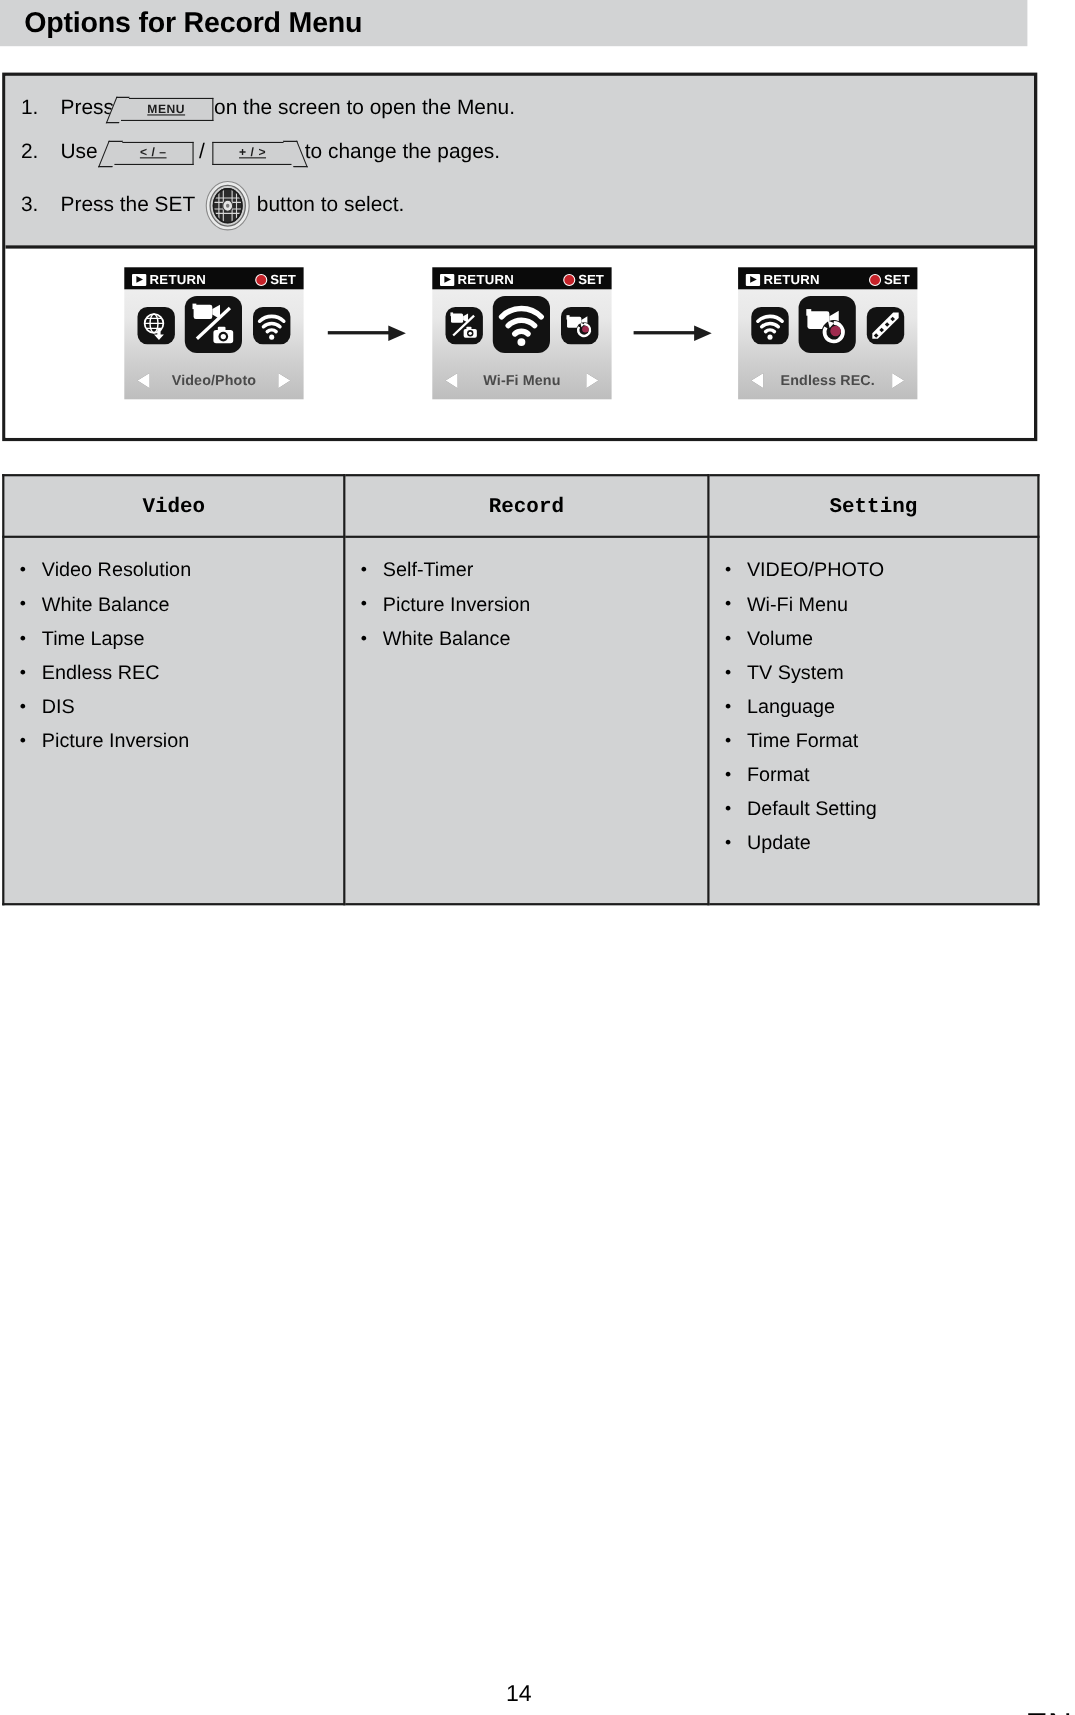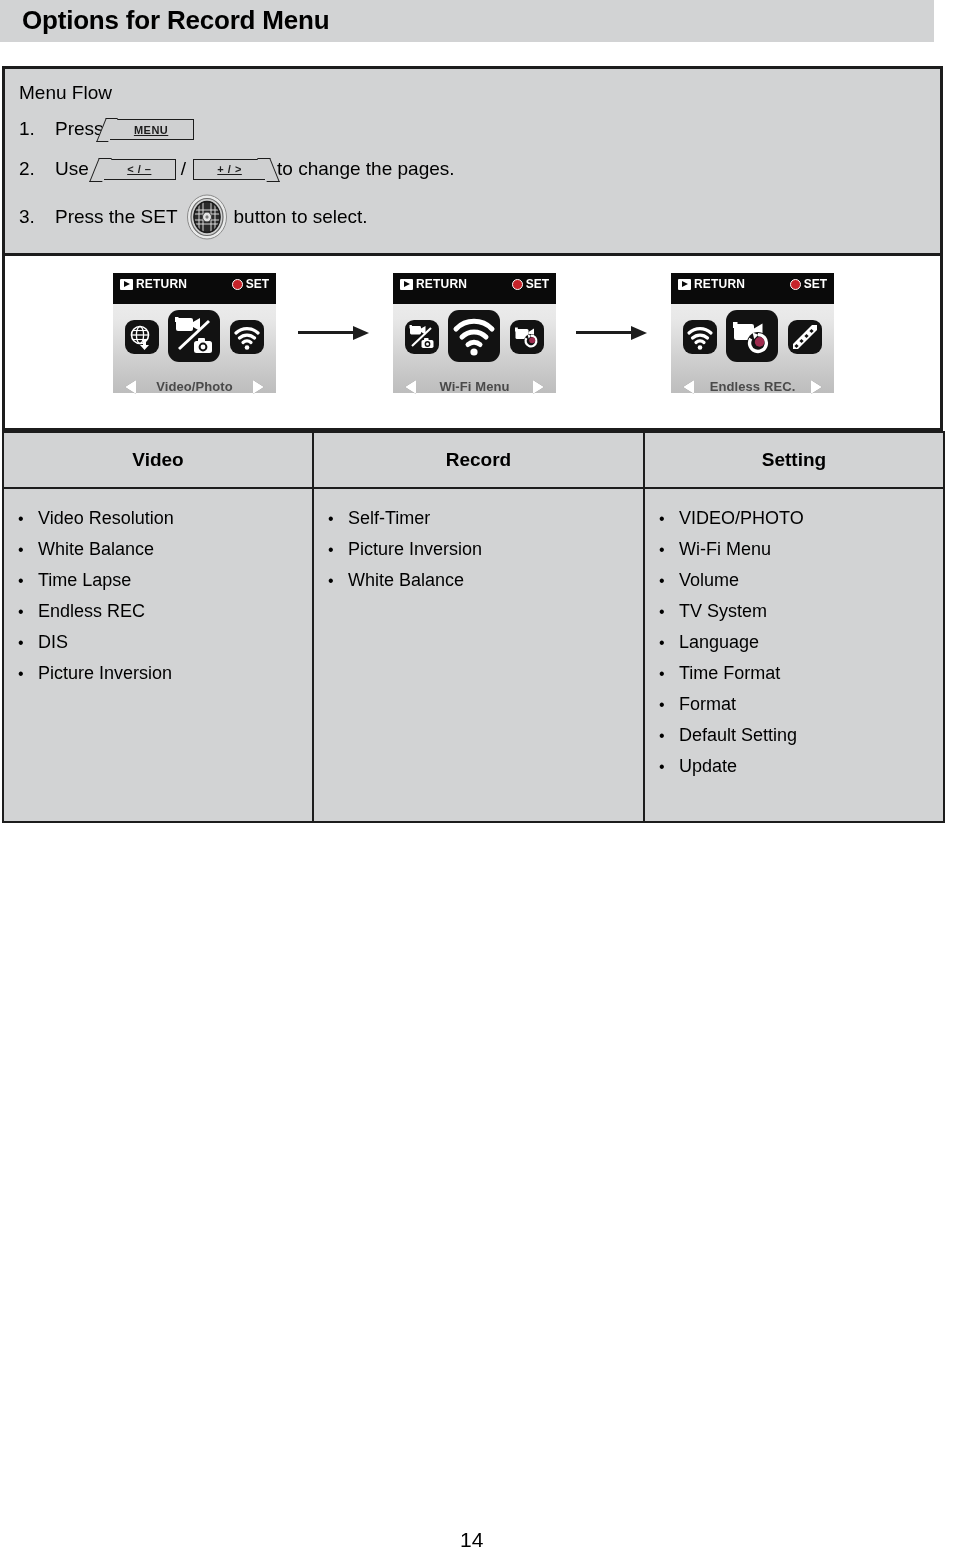--- a/index.html
+++ b/index.html
@@ -169,21 +169,21 @@
     top: 17px;
     width: 163px;
     height: 120px;
     background: linear-gradient(180deg,#f2f2f2 0%,#e8e8e8 38%,#cfcfcf 72%,#bdbdbd 100%);
   }
   .cam-screen.s1 { left: 108px; }
   .cam-screen.s2 { left: 388px; }
   .cam-screen.s3 { left: 666px; }
 
   .cam-topbar {
-    height: 31px;
+    height: 20px;
     background: #0a0a0a;
     position: relative;
   }
   .cam-return {
     position: absolute;
     left: 7px;
     top: 4px;
     color: #ffffff;
     font-size: 12px;
     font-weight: bold;
@@ -313,20 +313,21 @@
   .opt-table th, .opt-table td {
     border: 2.5px solid #1c1c1c;
     background: #d2d3d4;
   }
   .opt-table th {
     height: 52px;
     font-size: 19px;
     font-weight: bold;
     text-align: center;
     vertical-align: middle;
+    font-family: Liberation Mono, monospace;
   }
   .opt-table td {
     vertical-align: top;
     padding: 14px 0 18px 0;
     height: 300px;
   }
   .opt-list { list-style: none; margin: 0; padding: 0; }
   .opt-list li {
     font-size: 18px;
     line-height: 31px;
@@ -361,27 +362,27 @@
 </head>
 <body>
 
 <div class="header-bar">
   <div class="header-title">Options for Record Menu</div>
 </div>
 
 <div class="flow-box">
 
   <div class="flow-steps">
-    <div class="flow-title">Menu Flow</div>
 
     <div class="step">
       <span class="step-num">1.</span>
       <span class="step-text">Press</span>
       <span class="step-gap"></span>
       <span class="key key-menu">MENU</span>
+      <span class="step-text">on the screen to open the Menu.</span>
     </div>
 
     <div class="step">
       <span class="step-num">2.</span>
       <span class="step-text">Use</span>
       <span class="step-gap"></span>
       <span class="key key-minus">&lt; / –</span>
       <span class="slash">/</span>
       <span class="key key-plus">+ / &gt;</span>
       <span class="step-text">to change the pages.</span>

